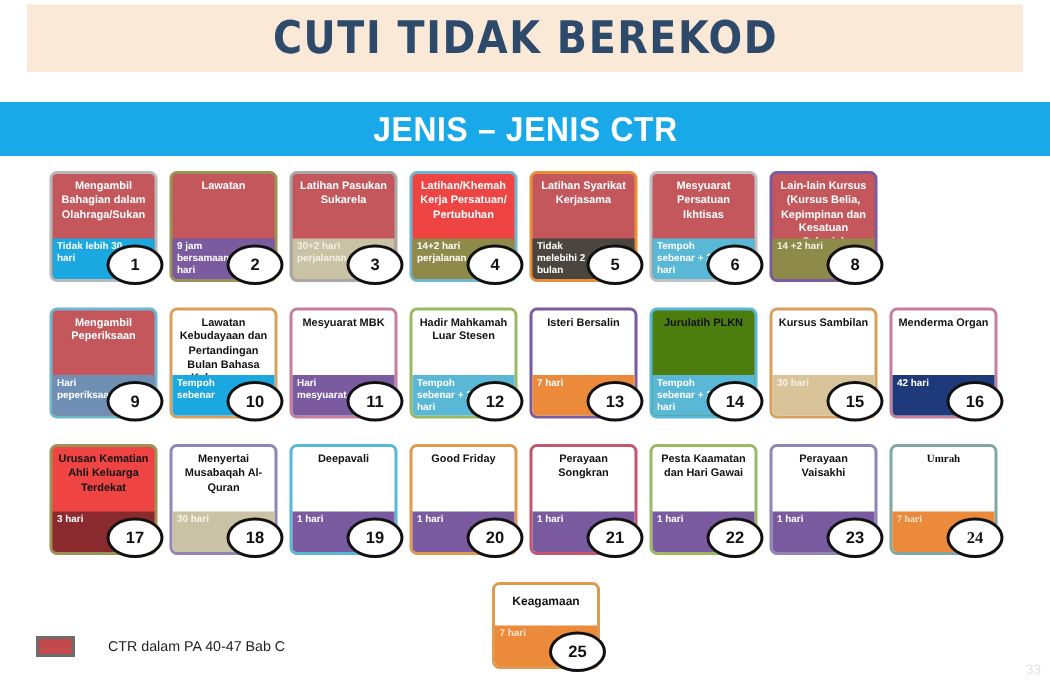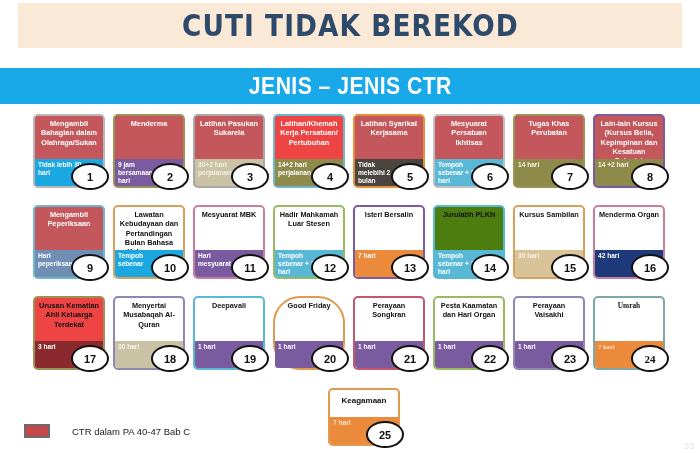--- a/index.html
+++ b/index.html
@@ -184,21 +184,21 @@
 
 <div class="row" id="row-1">
     <div class="card filled" style="background: rgb(196, 87, 91); border-color: rgb(184, 184, 184);">
       <div class="card-title" style="color: rgb(255, 255, 255);">Mengambil Bahagian dalam Olahraga/Sukan</div>
       <div class="card-footer" style="background: rgb(27, 167, 224);">
         <div class="card-duration" style="color: rgb(255, 255, 255);">Tidak lebih 30 hari</div>
       </div>
       <div class="card-number">1</div>
     </div>
     <div class="card filled" style="background: rgb(196, 87, 91); border-color: rgb(154, 147, 87);">
-      <div class="card-title" style="color: rgb(255, 255, 255);">Menderma</div>
+      <div class="card-title" style="color: rgb(255, 255, 255);">Lawatan</div>
       <div class="card-footer" style="background: rgb(123, 91, 160);">
         <div class="card-duration" style="color: rgb(255, 255, 255);">9 jam bersamaan 1 hari</div>
       </div>
       <div class="card-number">2</div>
     </div>
     <div class="card filled" style="background: rgb(196, 87, 91); border-color: rgb(168, 168, 168);">
       <div class="card-title" style="color: rgb(255, 255, 255);">Latihan Pasukan Sukarela</div>
       <div class="card-footer" style="background: rgb(201, 194, 164);">
         <div class="card-duration" style="color: rgb(242, 240, 228);">30+2 hari perjalanan</div>
       </div>
@@ -217,27 +217,20 @@
         <div class="card-duration" style="color: rgb(255, 255, 255);">Tidak melebihi 2 bulan</div>
       </div>
       <div class="card-number">5</div>
     </div>
     <div class="card filled" style="background: rgb(196, 87, 91); border-color: rgb(192, 192, 192);">
       <div class="card-title" style="color: rgb(255, 255, 255);">Mesyuarat Persatuan Ikhtisas</div>
       <div class="card-footer" style="background: rgb(88, 184, 214);">
         <div class="card-duration" style="color: rgb(255, 255, 255);">Tempoh sebenar + 2 hari</div>
       </div>
       <div class="card-number">6</div>
-    </div>
-    <div class="card filled" style="background: rgb(196, 87, 91); border-color: rgb(154, 147, 87);">
-      <div class="card-title" style="color: rgb(255, 255, 255);">Tugas Khas Perubatan</div>
-      <div class="card-footer" style="background: rgb(142, 138, 74);">
-        <div class="card-duration" style="color: rgb(245, 243, 226);">14 hari</div>
-      </div>
-      <div class="card-number">7</div>
     </div>
     <div class="card filled" style="background: rgb(196, 87, 91); border-color: rgb(123, 91, 160);">
       <div class="card-title" style="color: rgb(255, 255, 255);">Lain-lain Kursus (Kursus Belia, Kepimpinan dan Kesatuan Sekerja)</div>
       <div class="card-footer" style="background: rgb(142, 138, 74);">
         <div class="card-duration" style="color: rgb(245, 243, 226);">14 +2 hari</div>
       </div>
       <div class="card-number">8</div>
     </div>
   </div>
 <div class="row" id="row-2">
@@ -313,36 +306,36 @@
       </div>
       <div class="card-number">18</div>
     </div>
     <div class="card" style="background: rgb(255, 255, 255); border-color: rgb(88, 184, 214);">
       <div class="card-title" style="color: rgb(17, 17, 17);">Deepavali</div>
       <div class="card-footer" style="background: rgb(123, 91, 160);">
         <div class="card-duration" style="color: rgb(255, 255, 255);">1 hari</div>
       </div>
       <div class="card-number">19</div>
     </div>
-    <div class="card" style="background: rgb(255, 255, 255); border-color: rgb(224, 154, 78); border-radius: 27px;">
+    <div class="card" style="background: rgb(255, 255, 255); border-color: rgb(224, 154, 78);">
       <div class="card-title" style="color: rgb(17, 17, 17);">Good Friday</div>
       <div class="card-footer" style="background: rgb(123, 91, 160);">
         <div class="card-duration" style="color: rgb(255, 255, 255);">1 hari</div>
       </div>
       <div class="card-number">20</div>
     </div>
     <div class="card" style="background: rgb(255, 255, 255); border-color: rgb(196, 86, 110);">
       <div class="card-title" style="color: rgb(17, 17, 17);">Perayaan Songkran</div>
       <div class="card-footer" style="background: rgb(123, 91, 160);">
         <div class="card-duration" style="color: rgb(255, 255, 255);">1 hari</div>
       </div>
       <div class="card-number">21</div>
     </div>
     <div class="card" style="background: rgb(255, 255, 255); border-color: rgb(154, 186, 98);">
-      <div class="card-title" style="color: rgb(17, 17, 17);">Pesta Kaamatan dan Hari Organ</div>
+      <div class="card-title" style="color: rgb(17, 17, 17);">Pesta Kaamatan dan Hari Gawai</div>
       <div class="card-footer" style="background: rgb(123, 91, 160);">
         <div class="card-duration" style="color: rgb(255, 255, 255);">1 hari</div>
       </div>
       <div class="card-number">22</div>
     </div>
     <div class="card" style="background: rgb(255, 255, 255); border-color: rgb(143, 134, 181);">
       <div class="card-title" style="color: rgb(17, 17, 17);">Perayaan Vaisakhi</div>
       <div class="card-footer" style="background: rgb(123, 91, 160);">
         <div class="card-duration" style="color: rgb(255, 255, 255);">1 hari</div>
       </div>

